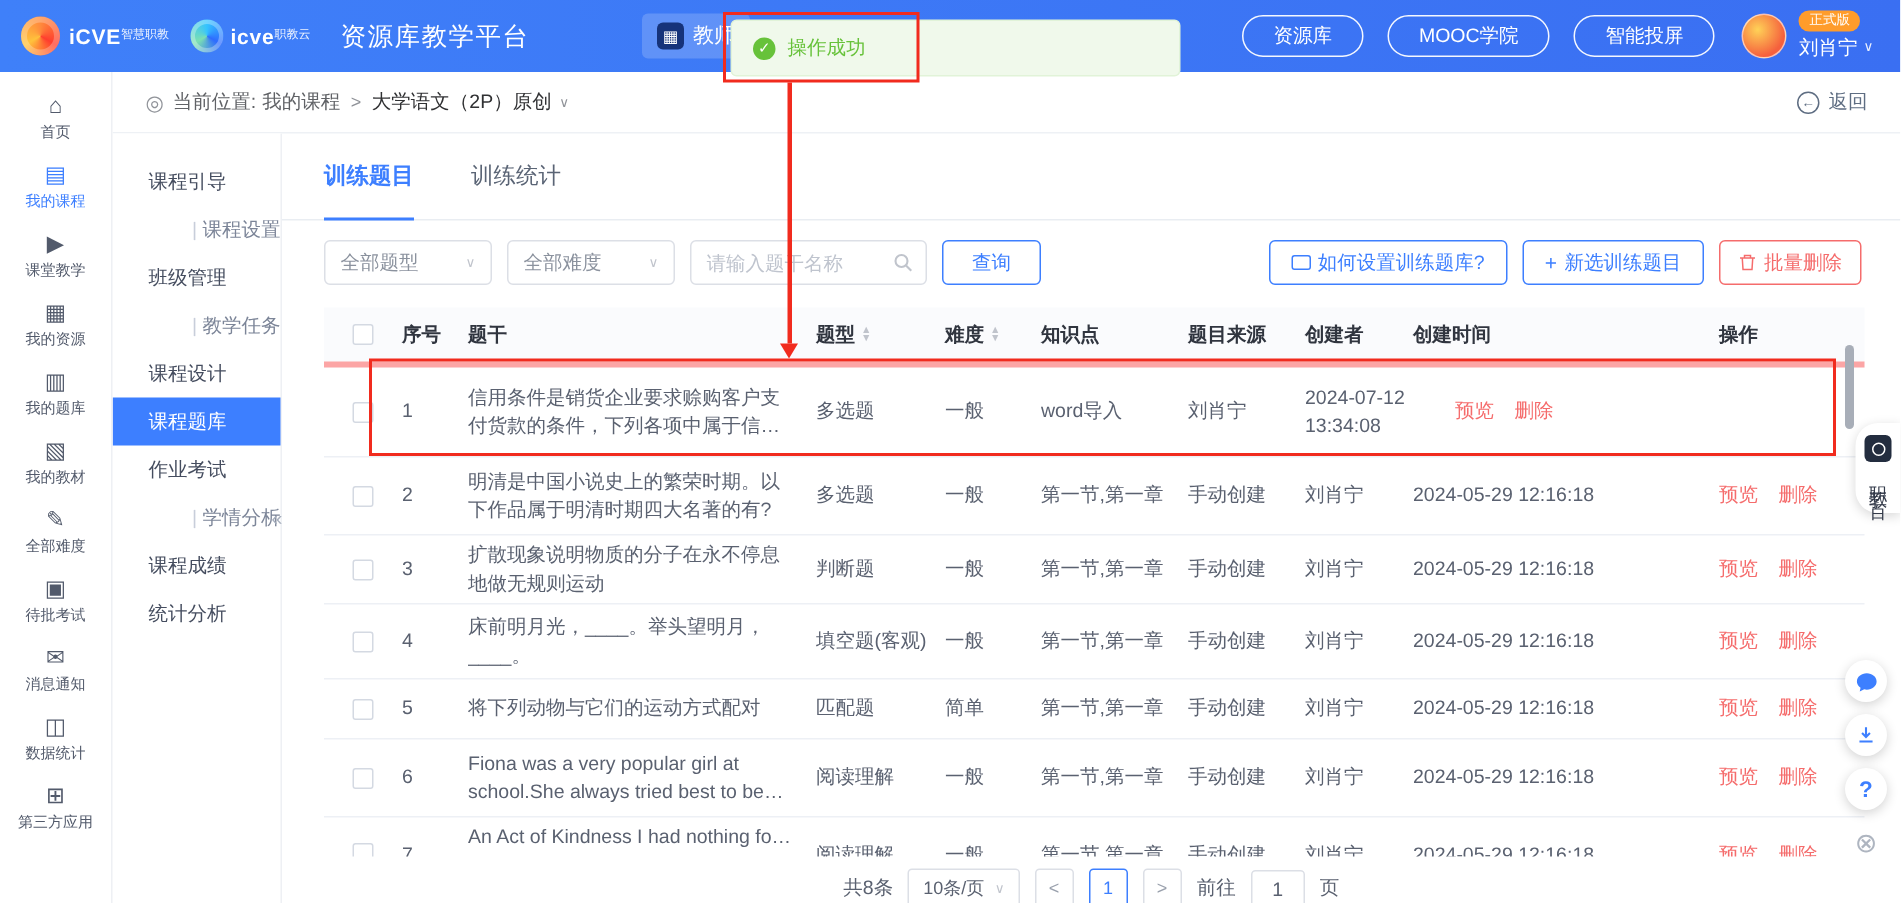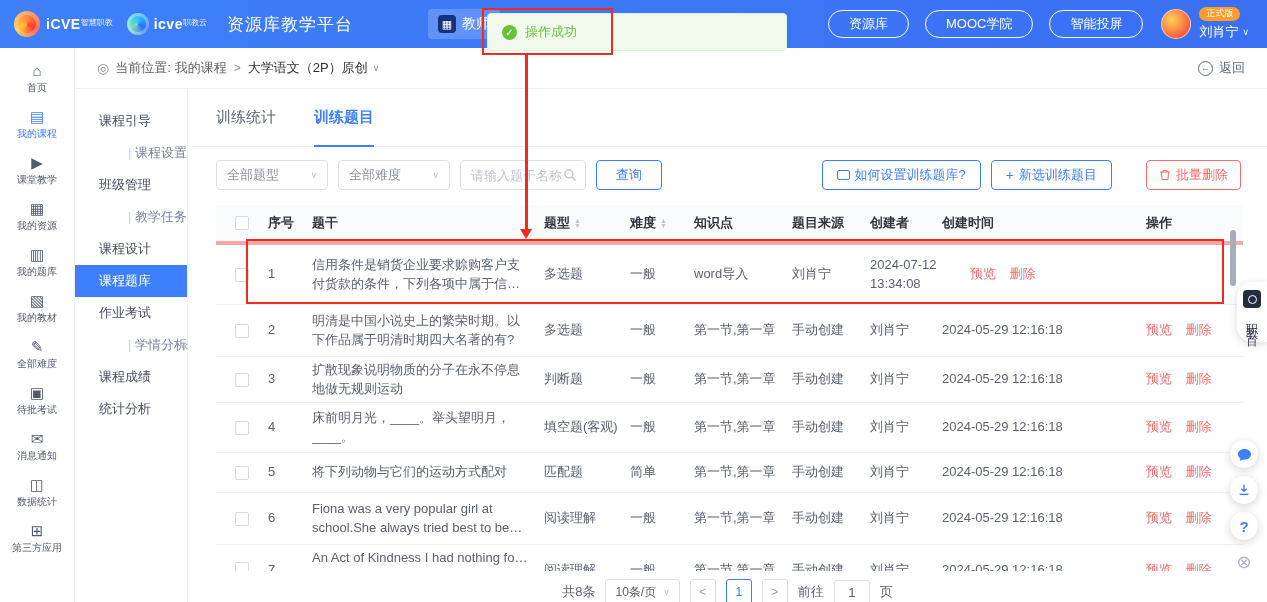--- a/index.html
+++ b/index.html
@@ -94,29 +94,29 @@
   .tabs { height:58px; border-bottom:1px solid #E9EDF2; display:flex; padding-left:28px; gap:38px; }
   .tab { font-size:15px; color:#5A6475; display:flex; align-items:center; position:relative; cursor:pointer; }
   .tab.active { color:#3D7FFF; font-weight:bold; }
   .tab.active::after { content:""; position:absolute; left:0; right:0; bottom:-1px; height:2px; background:#3D7FFF; }
 
   .filter-bar { margin:12px 26px 0 28px; display:flex; align-items:center; gap:10px; height:32px; }
   .select { width:112px; height:30px; border:1px solid #DCDFE6; border-radius:4px; background:#fff;
     display:flex; align-items:center; justify-content:space-between; padding:0 10px; font-size:13px;
     color:#8B929E; cursor:pointer; }
   .select .crt { color:#C0C4CC; font-size:9px; }
-  .search-box { width:126px; height:30px; border:1px solid #DCDFE6; border-radius:4px; background:#fff;
+  .search-box { width:158px; height:30px; border:1px solid #DCDFE6; border-radius:4px; background:#fff;
     display:flex; align-items:center; padding:0 8px 0 10px; }
   .search-box input { border:none; outline:none; flex:1; min-width:0; font-size:13px; color:#333;
     font-family:inherit; background:transparent; }
   .search-box input::placeholder { color:#BFC4CE; }
   .btn { height:30px; border-radius:4px; background:#fff; font-size:13px; display:flex;
     align-items:center; gap:5px; cursor:pointer; font-family:inherit; }
   .btn-blue { border:1px solid #3D7FFF; color:#3D7FFF; padding:0 14px; }
-  .btn-red { border:1px solid #F56C6C; color:#F56C6C; padding:0 12px;margin-left:24px; }
+  .btn-red { border:1px solid #F56C6C; color:#F56C6C; padding:0 12px; }
   .btn-query { padding:0 19px; }
   .mini-screen { width:13px; height:10px; border:1px solid currentColor; border-radius:2px; display:inline-block; }
   .plus-ic { font-size:14px; line-height:1; }
   .spacer { flex:1; }
 
   
   .table { --cols:52px 44px 232px 86px 64px 98px 78px 72px 176px 1fr; margin:14px 24px 0 28px; font-size:13px; }
   .t-head { display:grid; grid-template-columns:var(--cols); align-items:center; height:40px;
     background:#FAFBFD; color:#30353F; font-weight:bold; border-bottom:4px solid #fca5a5; }
   .t-row { display:grid; grid-template-columns:var(--cols); align-items:center;
@@ -289,22 +289,22 @@
     <div class="sm-item active">课程题库</div>
     <div class="sm-item">作业考试</div>
     <div class="sm-section">学情分析</div>
     <div class="sm-item">课程成绩</div>
     <div class="sm-item">统计分析</div>
   </nav>
   <span class="collapse-handle">«</span>
 
   <main class="main">
     <div class="tabs">
+      <span class="tab active">训练题目</span>
       <span class="tab">训练统计</span>
-      <span class="tab active">训练题目</span>
     </div>
 
     <div class="filter-bar">
       <div class="select">
         <span>全部题型</span>
         <i class="crt">∨</i>
       </div>
       <div class="select">
         <span>全部难度</span>
         <i class="crt">∨</i>

